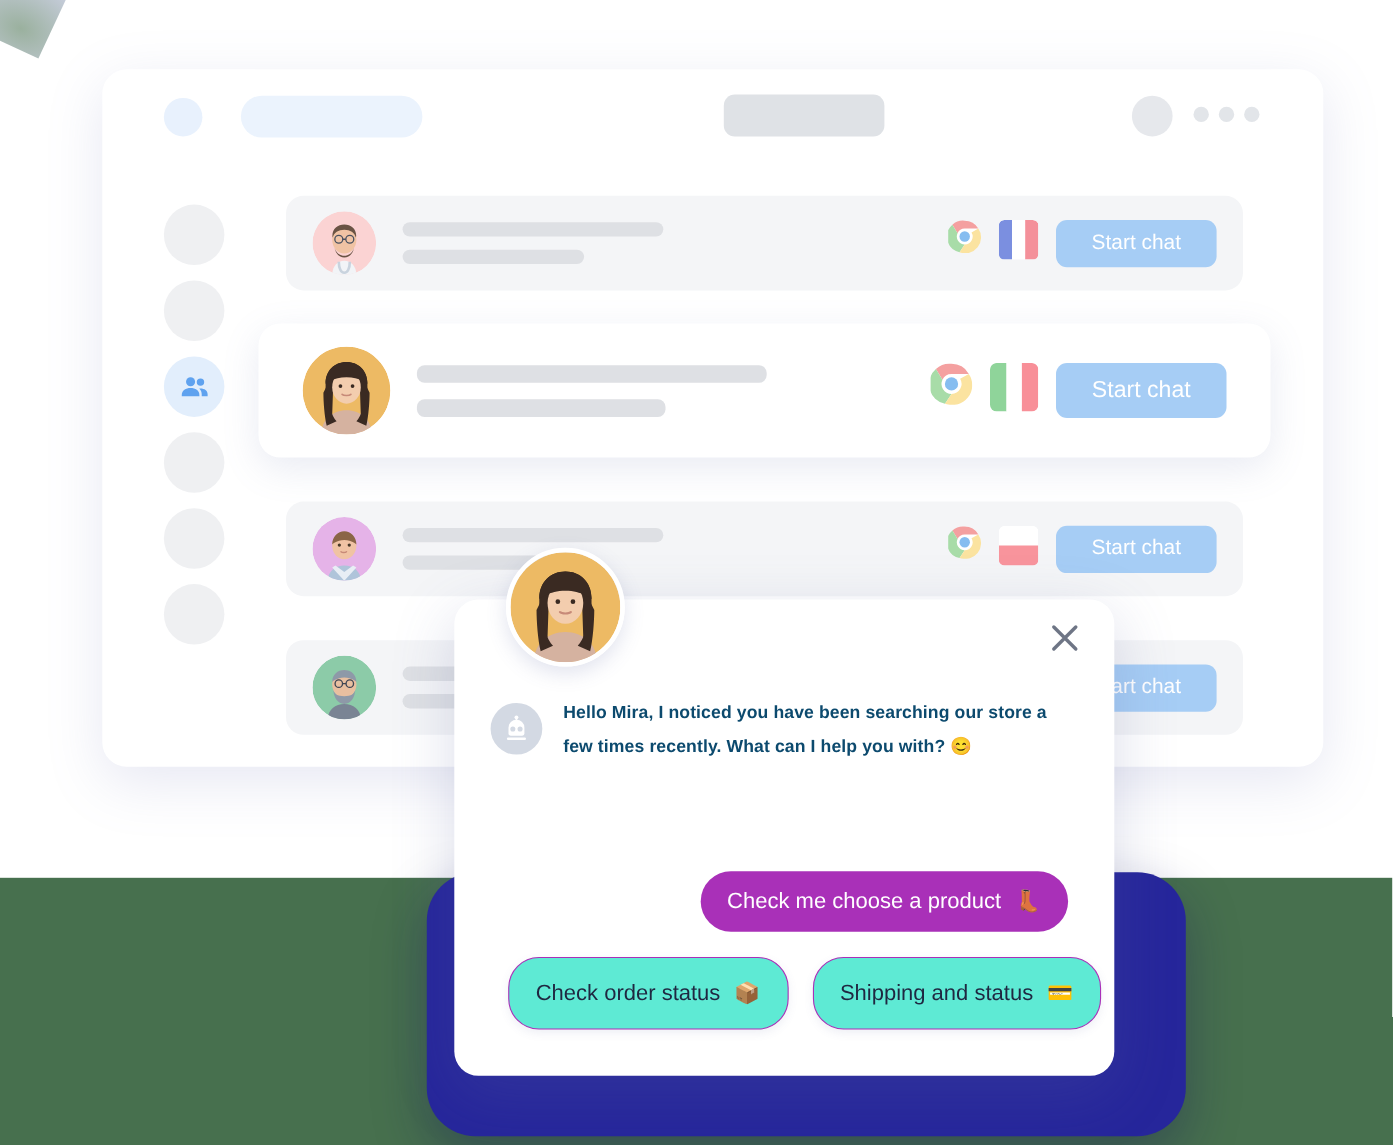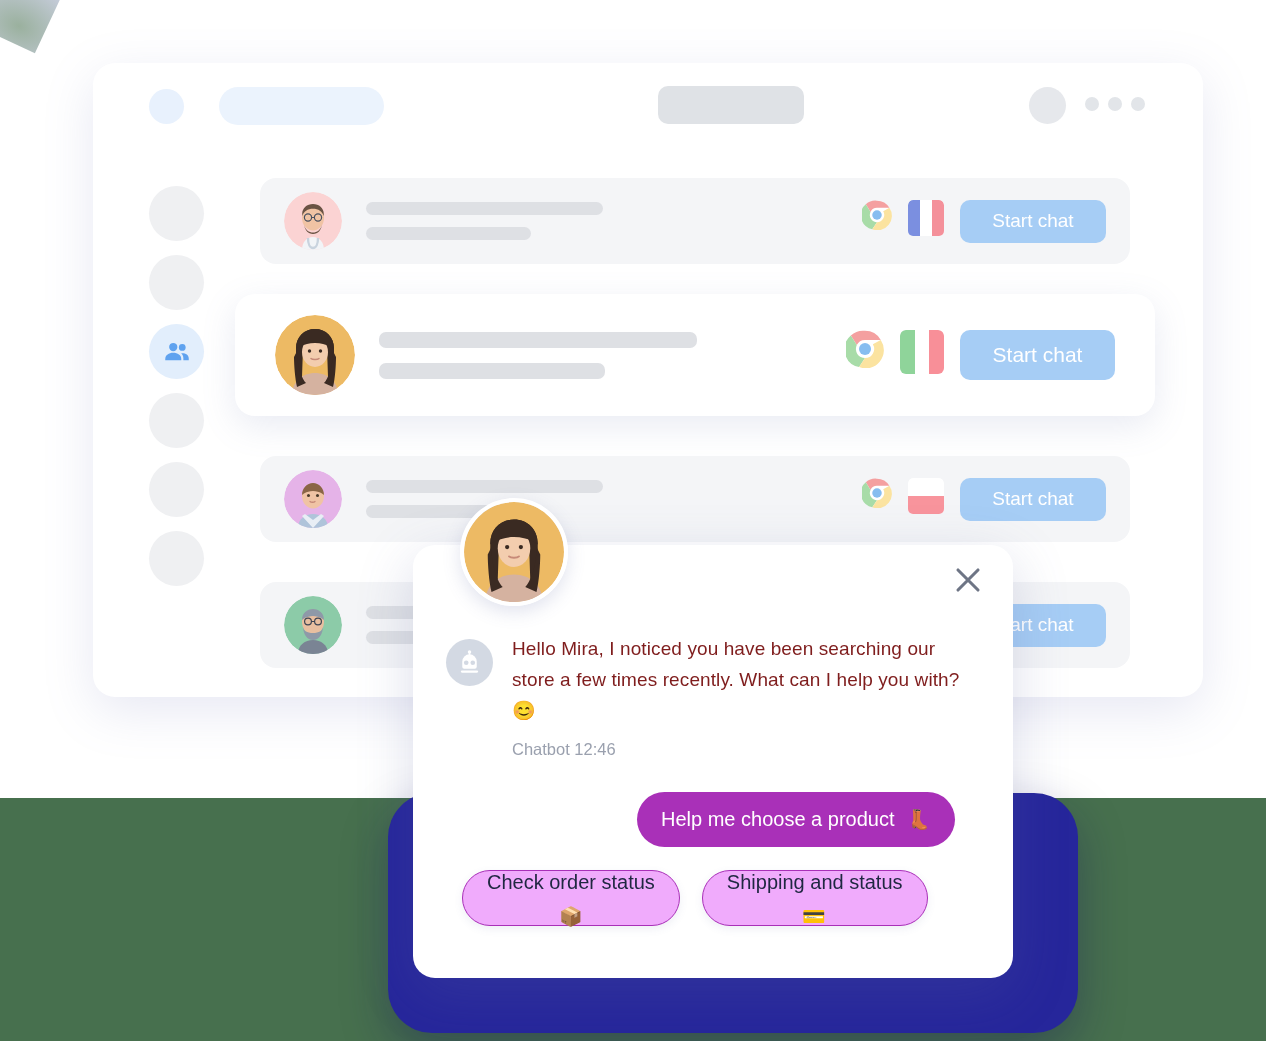--- a/index.html
+++ b/index.html
@@ -226,24 +226,25 @@
   }
   .bot-badge {
     flex: 0 0 auto;
     width: 47px; height: 47px;
     border-radius: 50%;
     background: #D3D9E3;
     display: flex; align-items: center; justify-content: center;
     margin-top: 6px;
   }
   .msg-text {
-    font-size: 19px;
+    font-size: 16px;
     line-height: 31px;
-    color: #7f1d1d;
+    color: #0c4a6e;
     letter-spacing: 0.1px;
+    font-weight: bold;
   }
   .msg-meta {
     margin-top: 14px;
     font-size: 16.5px;
     color: #9AA0AE;
   }
 
   .qr-primary {
     position: absolute;
     left: 224px;
@@ -262,33 +263,32 @@
   }
 
   .qr-row {
     position: absolute;
     left: 49px;
     top: 325px;
     display: flex;
     gap: 22px;
   }
   .qr-outline {
-    height: 56px;
+    height: 66px;
     padding: 0 24px;
-    background: #f0abfc;
+    background: #5eead4;
     color: #1F2741;
     border: 1.6px solid #A930B8;
     border-radius: 28px;
     font-size: 20px;
     display: flex; align-items: center; gap: 13px;
     cursor: pointer;
     white-space: nowrap;
     font-family: "Liberation Sans", sans-serif;
     box-shadow: 0 3px 9px rgba(90,100,160,0.10);
-    flex-direction: column;
   }
   .emoji { font-size: 19px; line-height: 1; }
 </style>
 </head>
 <body>
 
 <div id="stage">
 
   <div class="swirl swirl-a"></div>
   <div class="swirl swirl-b"></div>
@@ -509,26 +509,25 @@
           <rect x="13.2" y="3" width="1.6" height="4.5" rx="0.8"></rect>
           <circle cx="14" cy="3.2" r="1.8"></circle>
           <path d="M6.5 13a7.5 7.5 0 0 1 15 0v5.5a2 2 0 0 1-2 2h-11a2 2 0 0 1-2-2z"></path>
           <circle cx="10.6" cy="14.2" r="2.4" fill="#D3D9E3"></circle>
           <circle cx="17.4" cy="14.2" r="2.4" fill="#D3D9E3"></circle>
           <rect x="5" y="22.2" width="18" height="2.4" rx="1.2"></rect>
         </svg>
       </div>
       <div>
         <div class="msg-text">Hello Mira, I noticed you have been searching our store a few times recently. What can I help you with? 😊</div>
-        <div class="msg-meta">Chatbot 12:46</div>
       </div>
     </div>
 
     <button class="qr-primary">
-      <span>Help me choose a product</span>
+      <span>Check me choose a product</span>
       <span class="emoji">👢</span>
     </button>
 
     <div class="qr-row">
       <button class="qr-outline">
         <span>Check order status</span>
         <span class="emoji">📦</span>
       </button>
       <button class="qr-outline">
         <span>Shipping and status</span>

